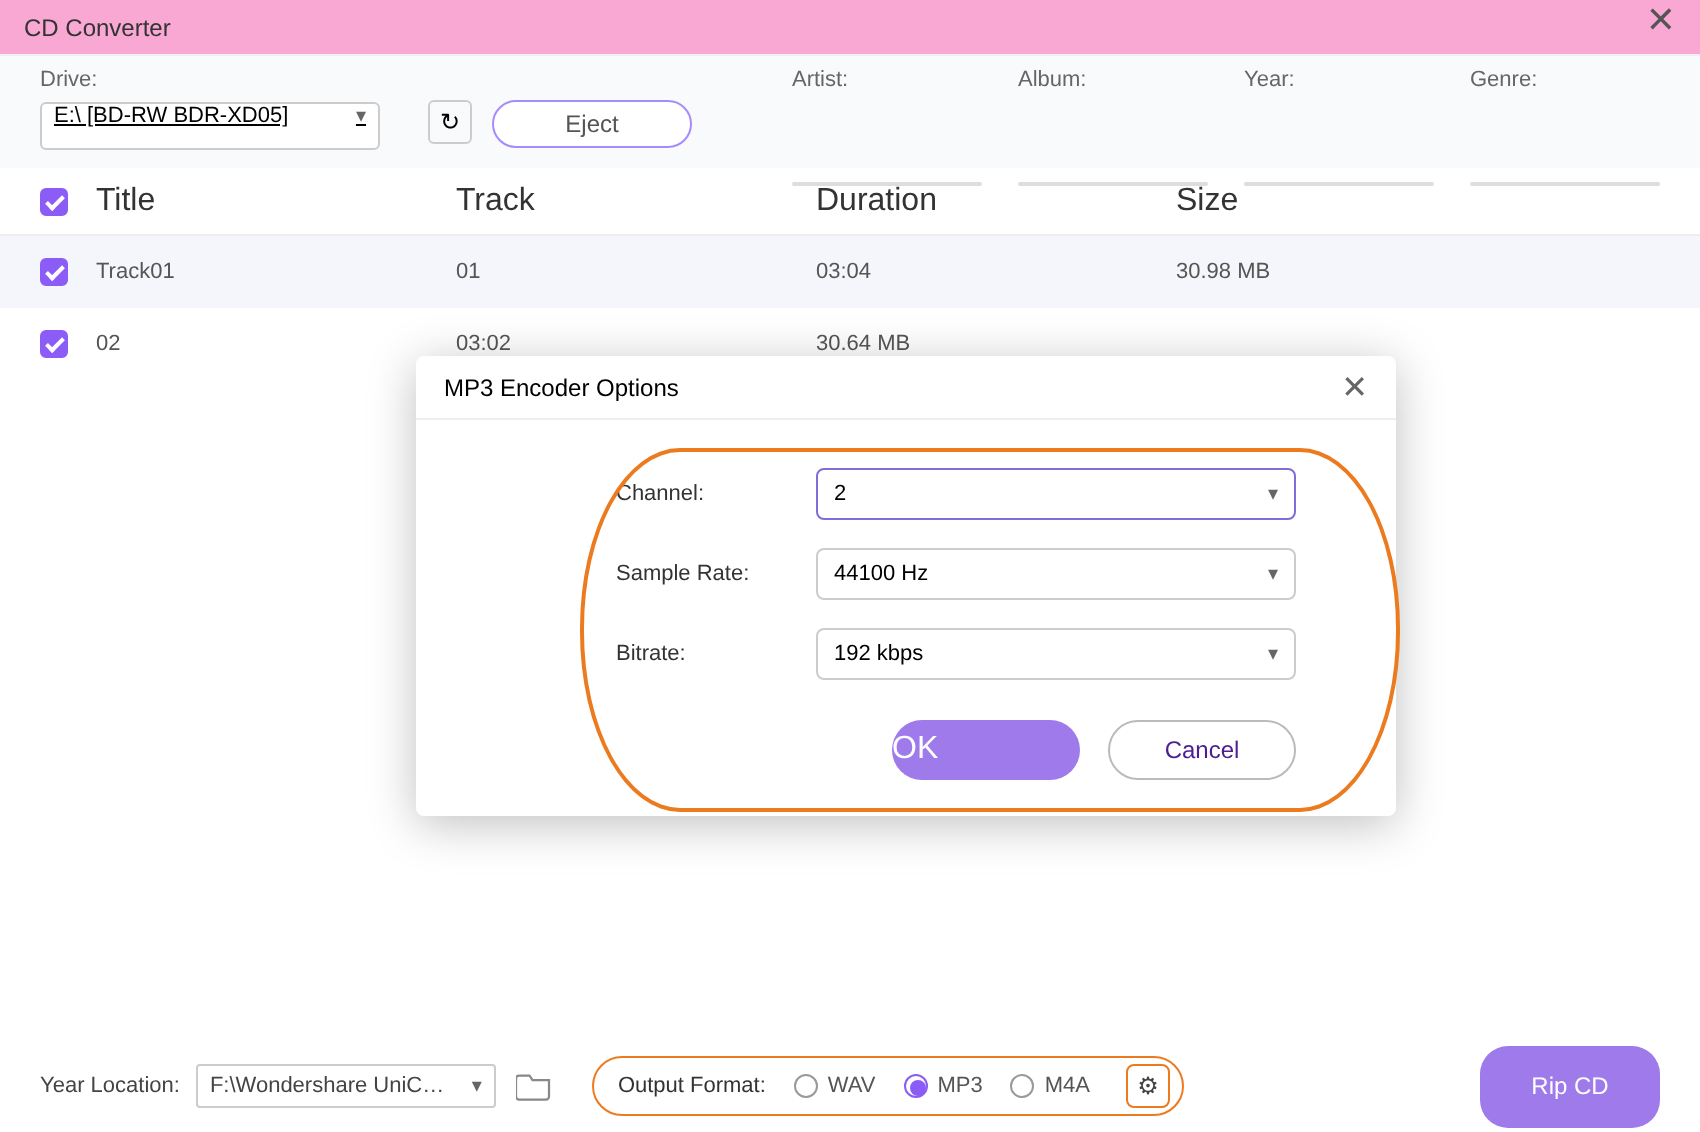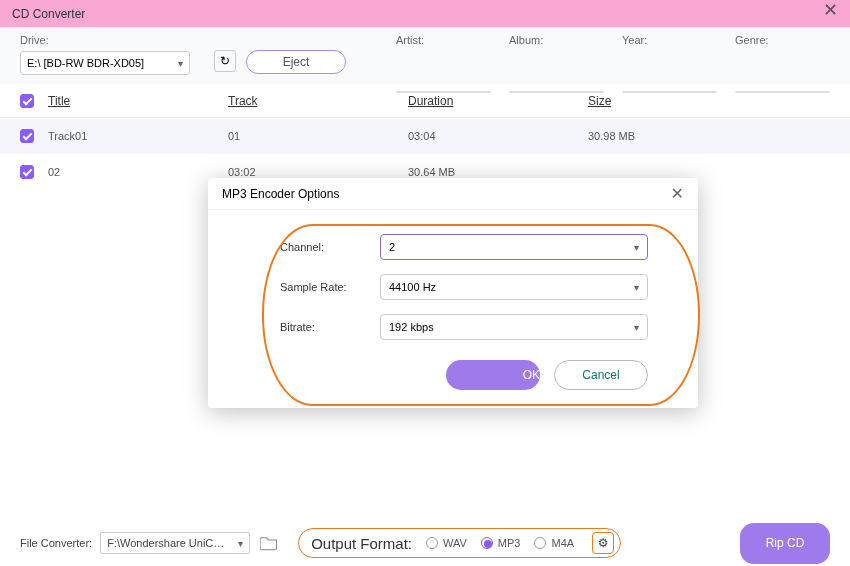--- a/index.html
+++ b/index.html
@@ -5,71 +5,71 @@
 * { box-sizing: border-box; margin: 0; padding: 0; font-family: Arial, sans-serif; }
 body { width: 850px; height: 566px; background: #fff; position: relative; overflow: hidden; }
 
 .titlebar { height: 28px; display: flex; align-items: flex-end; justify-content: space-between; padding: 6px 12px; background: #f9a8d4; border-bottom: 1px solid #f0f0f0; }
 .titlebar-title { font-size: 12px; color: #333; }
 .close-x { font-size: 18px; color: #555; cursor: pointer; }
 
 .toolbar { height: 56px; background: #f9fafc; display: flex; padding: 6px 20px 0 20px; }
 .drive-block { width: 200px; }
 .label { font-size: 11px; color: #666; margin-bottom: 5px; }
-.drive-select { width: 170px; height: 24px; background: #fff; border: 1px solid #ccc; border-radius: 3px; font-size: 11px; padding: 0 6px; display: flex; align-items: center; justify-content: space-between; }
+.drive-select { width: 170px; height: 24px; background: #fff; border: 1px solid #ccc; border-radius: 3px; font-size: 11px; padding: 0 6px; display: flex; align-items: flex-start; justify-content: space-between; text-decoration: underline; }
 .caret-dn { font-size: 10px; color: #666; }
 .refresh { width: 22px; height: 22px; border: 1px solid #ccc; border-radius: 3px; display: flex; align-items: center; justify-content: center; margin: 16px 10px 0 -6px; font-size: 12px; cursor: pointer; }
 .eject-btn { width: 100px; height: 24px; border: 1px solid #a78bfa; border-radius: 12px; background: #fff; color: #555; font-size: 12px; display: flex; align-items: center; justify-content: center; margin-top: 16px; cursor: pointer; }
 .meta-fields { display: flex; margin-left: auto; gap: 18px; }
 .meta-col { display: flex; flex-direction: column; gap: 40px; }
 .meta-input { height: 24px; border: 1px solid #ddd; border-radius: 12px; background: #fff; }
 .meta-artist .meta-input, .meta-album .meta-input, .meta-genre .meta-input { width: 95px; }
 .meta-year .meta-input { width: 95px; }
 
-.header-row { height: 34px; display: flex; align-items: center; padding: 0 20px; font-size: 12px; color: #333; border-bottom: 1px solid #eee; text-decoration: underline; }
+.header-row { height: 34px; display: flex; align-items: center; padding: 0 20px; font-size: 16px; color: #333; border-bottom: 1px solid #eee; }
 .col-chk { width: 28px; display: flex; align-items: center; }
 .col-title { width: 180px; }
 .col-track { width: 180px; }
 .col-dur { width: 180px; }
 .col-size { flex: 1; }
 
 .track-row { height: 36px; display: flex; align-items: center; padding: 0 20px; font-size: 11px; color: #555; }
 .track-row.alt { background: #f5f6fb; }
 
 .chk { width: 14px; height: 14px; border: 1.5px solid #8b5cf6; border-radius: 3px; background: #8b5cf6; position: relative; }
 .chk::after { content: ""; position: absolute; left: 4px; top: 1px; width: 3px; height: 7px; border: solid white; border-width: 0 2px 2px 0; transform: rotate(45deg); }
 
 .footer { position: absolute; bottom: 0; left: 0; right: 0; height: 46px; display: flex; align-items: center; padding: 0 20px; background: #fff; font-size: 11px; color: #444; }
 .file-loc-label { margin-right: 8px; }
 .file-loc-select { width: 150px; height: 22px; border: 1px solid #ccc; border-radius: 2px; display: flex; align-items: center; justify-content: space-between; padding: 0 6px; font-size: 11px; }
 .folder-icon { width: 18px; height: 16px; margin: 0 20px 0 10px; cursor: pointer; }
 
 .output-group { display: flex; align-items: center; border: 1.5px solid #ec7a1f; border-radius: 18px; height: 30px; padding: 0 6px 0 12px; gap: 14px; }
-.output-label { font-size: 15px; color: #333; }
+.output-label { font-size: 11px; color: #333; }
 .radio-opt { display: flex; align-items: center; gap: 5px; font-size: 11px; color: #555; cursor: pointer; }
 .radio-circle { width: 12px; height: 12px; border: 1.5px solid #999; border-radius: 50%; position: relative; }
 .radio-circle.sel { border-color: #8b5cf6; }
 .radio-circle.sel::after { content: ""; position: absolute; left: 2px; top: 2px; width: 8px; height: 8px; background: #8b5cf6; border-radius: 50%; }
 .gear-box { width: 22px; height: 22px; border: 1.5px solid #ec7a1f; border-radius: 4px; display: flex; align-items: center; justify-content: center; margin-left: 4px; cursor: pointer; font-size: 12px; }
 
 .rip-btn { margin-left: auto; width: 90px; height: 41px; background: #9f7aea; color: #fff; border-radius: 14px; display: flex; align-items: center; justify-content: center; font-size: 12px; cursor: pointer; }
 
 
 .modal-wrap { position: absolute; left: 208px; top: 178px; width: 490px; background: #fff; border-radius: 4px; box-shadow: 0 4px 24px rgba(0,0,0,0.25); }
 .modal-head { height: 32px; display: flex; align-items: center; justify-content: space-between; padding: 0 14px; border-bottom: 1px solid #eee; font-size: 12px; }
 .modal-close { font-size: 16px; color: #666; cursor: pointer; }
-.modal-body { padding: 10px 20px 18px 20px; position: relative; }
+.modal-body { padding: 10px 20px 18px 20px; position: relative; margin-left: 28px; }
 .highlight-box { position: absolute; left: 54px; right: -2px; top: 14px; bottom: 2px; border: 2px solid #ec7a1f; border-radius: 50px / 90px; pointer-events: none; }
 .form-row { display: flex; align-items: center; margin: 14px 0; }
 .form-label { width: 100px; font-size: 11px; color: #333; margin-left: 52px; }
 .form-select { flex: 1; height: 26px; border: 1px solid #ccc; border-radius: 4px; display: flex; align-items: center; justify-content: space-between; padding: 0 8px; font-size: 11px; margin-right: 30px; }
 .form-select.highlight { border: 1.5px solid #7c6fd8; }
 .modal-actions { display: flex; justify-content: flex-end; gap: 14px; padding: 6px 30px 0 0; }
-.btn-ok { width: 94px; height: 30px; background: #9f7aea; color: #fff; border-radius: 15px; display: flex; align-items: center; justify-content: flex-end; font-size: 12px; cursor: pointer; }
-.btn-cancel { width: 94px; height: 30px; background: #fff; border: 1px solid #bbb; color: #0f766e; border-radius: 15px; display: flex; align-items: center; justify-content: center; font-size: 12px; cursor: pointer; }
+.btn-ok { width: 94px; height: 30px; background: #9f7aea; color: #fff; border-radius: 15px; display: flex; align-items: center; justify-content: flex-start; font-size: 16px; cursor: pointer; }
+.btn-cancel { width: 94px; height: 30px; background: #fff; border: 1px solid #bbb; color: #4c1d95; border-radius: 15px; display: flex; align-items: center; justify-content: center; font-size: 12px; cursor: pointer; }
 </style>
 </head>
 <body>
 
 <div class="titlebar">
   <span class="titlebar-title">CD Converter</span>
   <span class="close-x">✕</span>
 </div>
 
 <div class="toolbar">
@@ -126,21 +126,21 @@
 <div class="track-row">
   <div class="col-chk">
       <div class="chk"></div>
     </div>
   <div class="col-track">02</div>
   <div class="col-dur">03:02</div>
   <div class="col-size">30.64 MB</div>
 </div>
 
 <div class="footer">
-  <span class="file-loc-label">File Converter:</span>
+  <span class="file-loc-label">Year Location:</span>
   <div class="file-loc-select">
     <span style="white-space:nowrap;overflow:hidden;text-overflow:ellipsis;max-width:120px;">F:\Wondershare UniConverter</span>
     <span class="caret-dn">▾</span>
   </div>
   <svg class="folder-icon" viewBox="0 0 24 20">
       <path d="M2 3h7l2 3h11v11a2 2 0 0 1-2 2H2a2 2 0 0 1-2-2V5a2 2 0 0 1 2-2z" fill="none" stroke="#888" stroke-width="1.5"></path>
     </svg>
 
   <div class="output-group">
     <span class="output-label">Output Format:</span>

